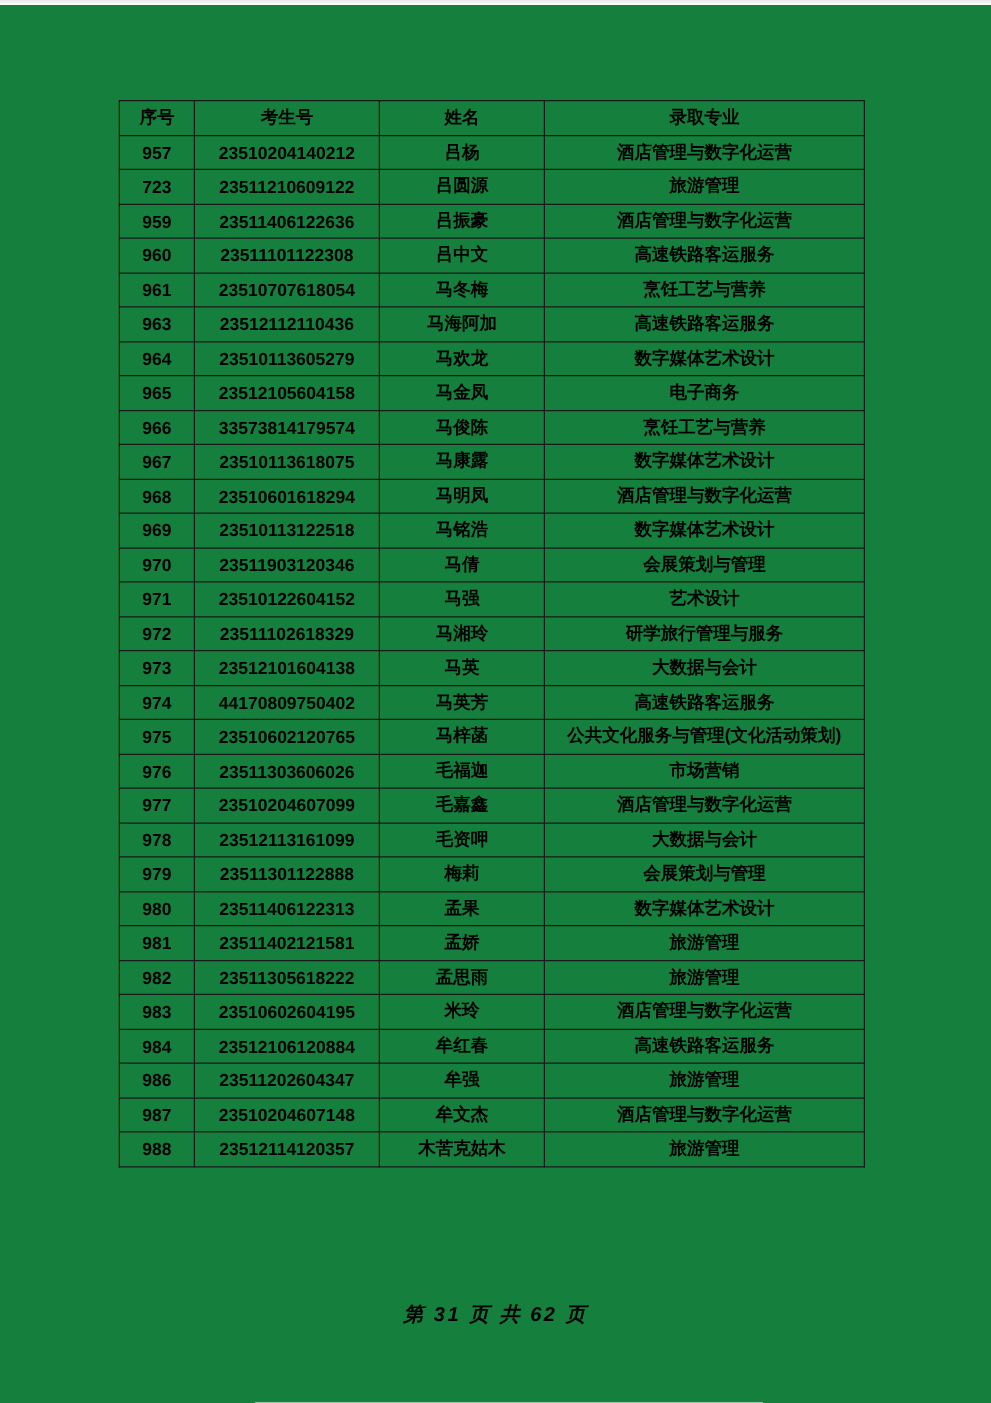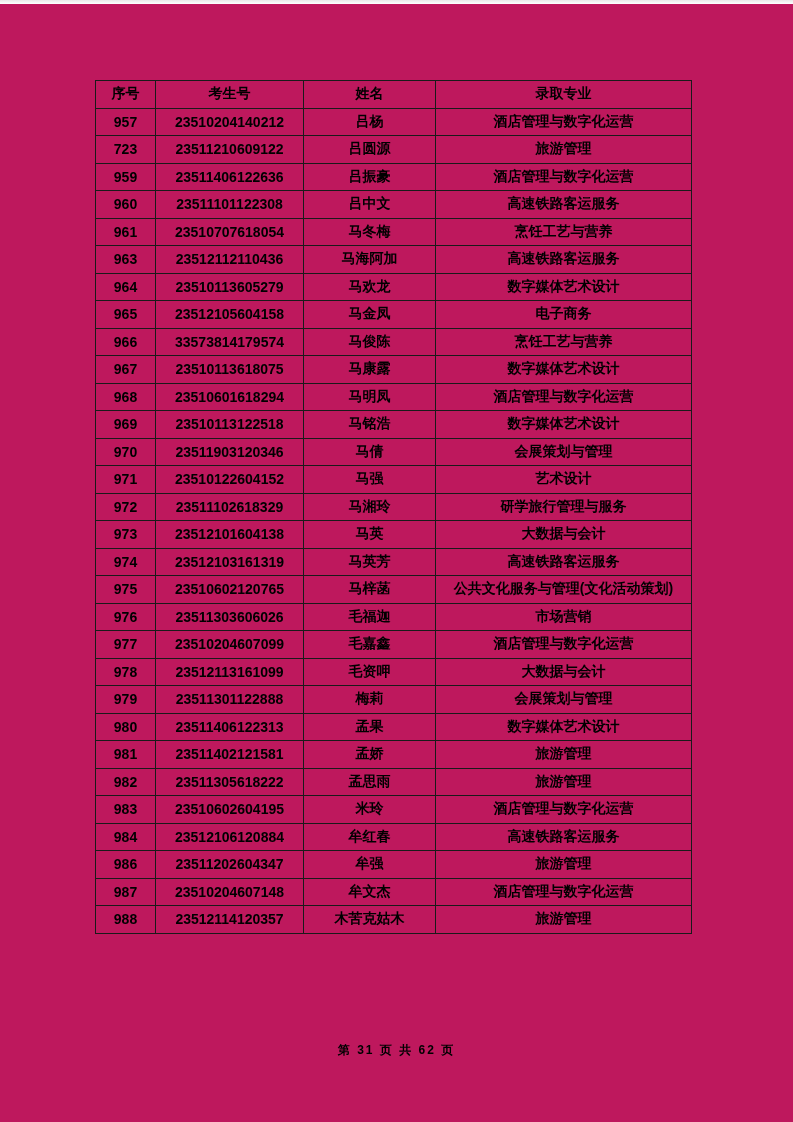--- a/index.html
+++ b/index.html
@@ -4,21 +4,21 @@
 <style>
   html, body {
     margin: 0;
     padding: 0;
     background: #ffffff;
   }
   .page {
     position: relative;
     width: 793px;
     height: 1122px;
-    background: #be185d;
+    background: #15803d;
     font-family: "Liberation Sans", "DejaVu Sans", sans-serif;
     color: #000000;
     overflow: hidden;
   }
   .page-top-edge {
     position: absolute;
     top: 0; left: 0; right: 0;
     height: 4px;
     background: linear-gradient(#e8e8e8, #ffffff);
   }
@@ -49,23 +49,24 @@
   col.c-candidate { width: 148px; }
   col.c-name { width: 132px; }
   col.c-major { width: 256px; }
   .footer {
     position: absolute;
     top: 1042px;
     left: 0;
     width: 100%;
     text-align: center;
     font-weight: bold;
-    font-size: 12px;
+    font-size: 16px;
     letter-spacing: 2px;
     color: #000000;
+    font-style: italic;
   }
 </style>
 </head>
 <body>
 
 <div class="page">
   <div class="page-top-edge"></div>
 
   <table class="admission">
     <colgroup>
@@ -174,21 +175,21 @@
           <td>研学旅行管理与服务</td>
         </tr>
         <tr>
           <td>973</td>
           <td>23512101604138</td>
           <td>马英</td>
           <td>大数据与会计</td>
         </tr>
         <tr>
           <td>974</td>
-          <td>23512103161319</td>
+          <td>44170809750402</td>
           <td>马英芳</td>
           <td>高速铁路客运服务</td>
         </tr>
         <tr>
           <td>975</td>
           <td>23510602120765</td>
           <td>马梓菡</td>
           <td>公共文化服务与管理(文化活动策划)</td>
         </tr>
         <tr>

